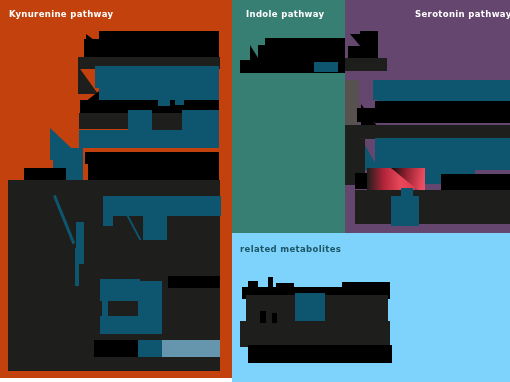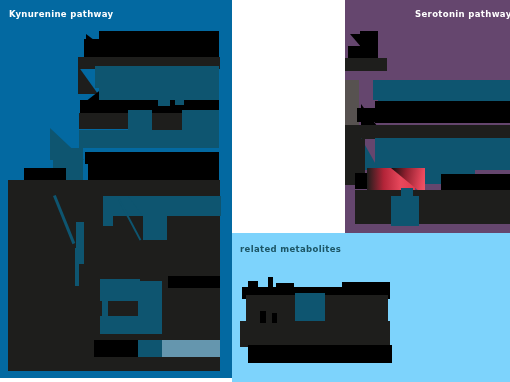--- a/index.html
+++ b/index.html
@@ -52,21 +52,21 @@
   }
   .clip-tri-c {
     clip-path: polygon(0% 0%, 100% 100%, 0% 100%);
   }
 </style>
 </head>
 <body>
 
 <div id="stage">
 
-  <div class="panel" style="left:0px; top:0px; width:232px; height:378px; background:#0369a1;">
+  <div class="panel" style="left:0px; top:0px; width:232px; height:378px; background:#c2410c;">
 
     <div class="panel-title" style="left:9px; top:10px; color:#ffffff;">Kynurenine  pathway</div>
 
     <div class="blk redact-black" style="left:99px; top:31px; width:120px; height:8px;"></div>
     <div class="blk redact-black clip-tri-c" style="left:86px; top:34px; width:16px; height:12px;"></div>
     <div class="blk redact-black" style="left:84px; top:39px; width:135px; height:20px;"></div>
     <div class="blk redact-dark" style="left:78px; top:57px; width:142px; height:12px;"></div>
     <div class="blk node-teal" style="left:95px; top:66px; width:124px; height:22px;"></div>
     <div class="blk redact-dark clip-tri-c" style="left:78px; top:66px; width:20px; height:28px;"></div>
     <div class="blk redact-black clip-tri-a" style="left:85px; top:88px; width:18px; height:14px;"></div>
@@ -98,20 +98,30 @@
     <div class="blk node-teal" style="left:100px; top:279px; width:40px; height:22px;"></div>
     <div class="blk node-teal" style="left:138px; top:281px; width:24px; height:52px;"></div>
     <div class="blk node-teal" style="left:100px; top:316px; width:62px; height:18px;"></div>
     <div class="blk redact-black" style="left:168px; top:276px; width:52px; height:12px;"></div>
     <div class="blk redact-black" style="left:94px; top:340px; width:46px; height:18px;"></div>
     <div class="blk node-teal" style="left:138px; top:340px; width:24px; height:18px;"></div>
     <div class="blk node-steel" style="left:162px; top:340px; width:58px; height:18px;"></div>
     <div class="blk redact-dark" style="left:8px; top:357px; width:212px; height:14px;"></div>
   </div>
 
+  <div class="panel" style="left:232px; top:0px; width:172px; height:233px; background:#377f72;">
+
+    <div class="panel-title" style="left:14px; top:10px; color:#ffffff;">Indole  pathway</div>
+
+    <div class="blk redact-black" style="left:33px; top:38px; width:82px; height:10px;"></div>
+    <div class="blk redact-black" style="left:26px; top:45px; width:89px; height:16px;"></div>
+    <div class="blk redact-black clip-tri-c" style="left:18px; top:45px; width:10px; height:16px;"></div>
+    <div class="blk redact-black" style="left:8px; top:60px; width:107px; height:13px;"></div>
+    <div class="blk node-teal" style="left:82px; top:62px; width:24px; height:10px;"></div>
+  </div>
 
   <div class="panel" style="left:404px; top:0px; width:106px; height:246px; background:#65466e;">
     <div class="panel-title" style="left:11px; top:10px; color:#ffffff;">Serotonin pathway</div>
   </div>
 
   <div class="panel" style="left:345px; top:0px; width:60px; height:80px; background:#65466e;">
     <div class="blk redact-black" style="left:15px; top:31px; width:18px; height:30px;"></div>
     <div class="blk redact-black clip-tri-b" style="left:5px; top:34px; width:12px; height:14px;"></div>
     <div class="blk redact-black" style="left:3px; top:46px; width:30px; height:15px;"></div>
     <div class="blk redact-dark" style="left:0px; top:58px; width:42px; height:13px;"></div>

